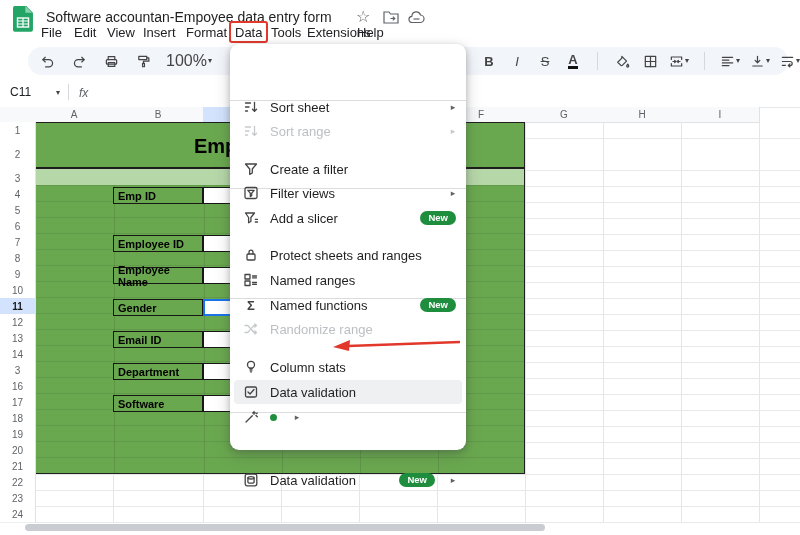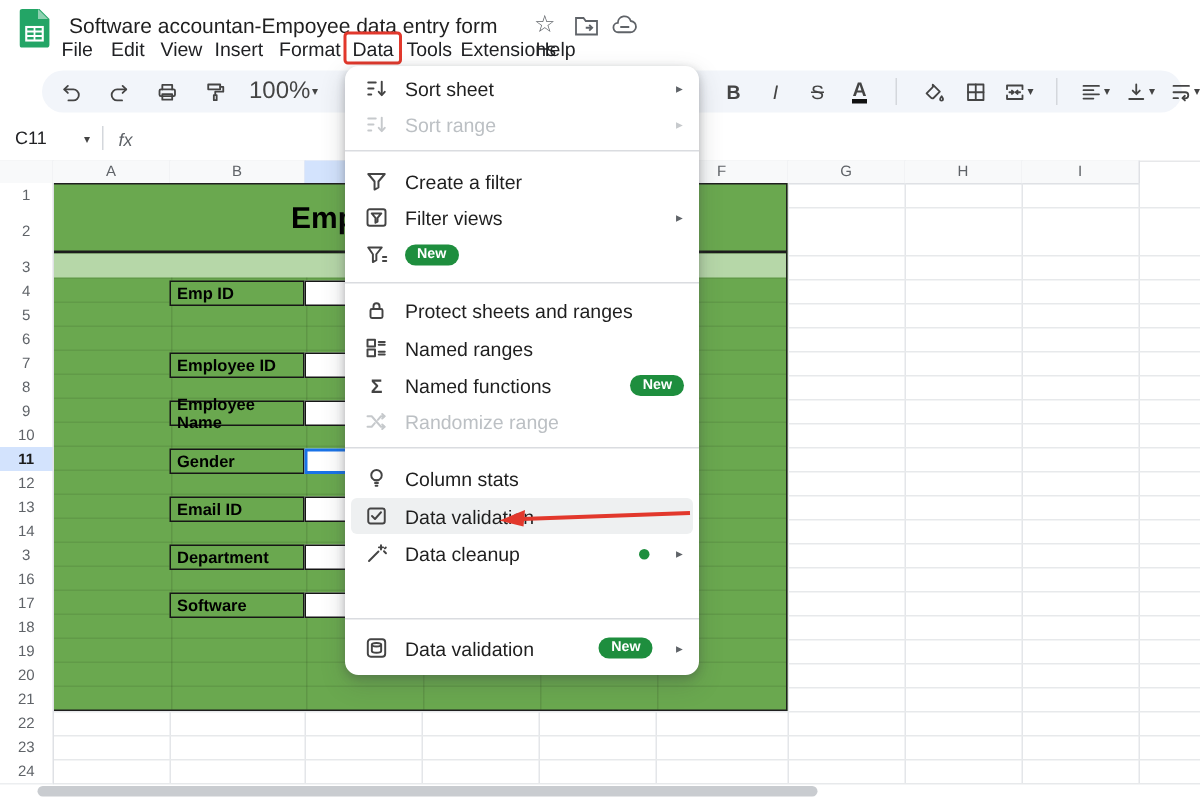--- a/index.html
+++ b/index.html
@@ -44,21 +44,21 @@
   .g-hline{position:absolute;left:0;width:100%;height:1px;background:rgba(0,0,0,0.08);}
   .flabel{position:absolute;left:77px;width:90px;height:17px;background:#6aa84f;border:1.8px solid #161616;
           box-sizing:border-box;font-size:11px;font-weight:700;color:#000;display:flex;align-items:center;
           padding-left:4px;}
   .fcell{position:absolute;left:167px;width:79px;height:17px;background:#fff;border:1.6px solid #161616;box-sizing:border-box;}
   .fcell.selcell{border:2px solid #1a73e8;}
   
   .menu{left:230px;top:44px;width:236px;height:406px;background:#fff;border-radius:9px;
         box-shadow:0 2px 6px rgba(60,64,67,.3),0 6px 16px rgba(60,64,67,.22);z-index:50;}
   .m-item{position:absolute;left:4px;right:4px;height:24px;display:flex;align-items:center;gap:11px;
-          padding-left:9px;border-radius:4px;font-size:13px;color:#1f1f1f;}
+          padding-left:9px;border-radius:4px;font-size:13px;color:#1f1f1f;margin-top:48px;}
   .m-item.hover{background:#eef0f1;}
   .m-item.dis{color:#bcc0c4;}
   .m-item.dis svg{stroke:#c6c9cc;}
   .m-label{flex:1 1 auto;white-space:nowrap;overflow:hidden;}
   .m-ico{width:16px;height:16px;display:flex;align-items:center;justify-content:center;flex:0 0 16px;color:#444;font-weight:700;font-size:13px;}
   .badge{background:#1e8e3e;color:#fff;font-size:9.5px;font-weight:700;border-radius:9px;
          padding:2px 8px;line-height:10px;}
   .m-caret{color:#5f6368;font-size:9px;width:10px;text-align:center;}
   .gdot{width:7px;height:7px;border-radius:50%;background:#1e8e3e;margin-right:4px;}
   .m-sep{position:absolute;left:0;width:100%;height:1px;background:#dadce0;}
@@ -365,20 +365,21 @@
         <span class="m-label">Filter views</span>
         <span class="m-caret" style="margin-right: 4px;">▸</span>
       </div>
       <div class="m-item" style="top: 114px;">
         <span class="m-ico">
           <svg width="16" height="16" viewBox="0 0 16 16" fill="none" stroke="#444" stroke-width="1.3" stroke-linecap="round" stroke-linejoin="round">
             <path d="M2.5 3h9L7.9 7.5v4L5.6 12.7V7.5z"></path>
             <path d="M12.3 9.3h2.2M12.3 12h2.2"></path>
           </svg>
         </span>
+        <span class="m-label">Add a slicer</span>
         <span class="badge" style="background: rgb(30, 142, 62); margin-right: 6px;">New</span>
       </div>
       <div class="m-item" style="top: 176px;">
         <span class="m-ico">
           <svg width="16" height="16" viewBox="0 0 16 16" fill="none" stroke="#444" stroke-width="1.3" stroke-linecap="round" stroke-linejoin="round">
             <rect x="2" y="2.5" width="5" height="4.5"></rect>
             <rect x="2" y="9" width="5" height="4.5"></rect>
             <path d="M9.5 4h4M9.5 5.8h4M9.5 10.5h4M9.5 12.3h4"></path>
           </svg>
         </span>
@@ -430,21 +431,20 @@
         <span class="m-label">Data validation</span>
         <span style="width: 14px;"></span>
       </div>
       <div class="m-item" style="top: 313px;">
         <span class="m-ico">
           <svg width="16" height="16" viewBox="0 0 16 16" fill="none" stroke="#444" stroke-width="1.3" stroke-linecap="round" stroke-linejoin="round">
             <path d="M3 13l6.3-6.3"></path>
             <path d="M11 2.5v2.8M9.6 3.9h2.8M13 6.5l1.3 1.3M13.6 4.6l.6-.6"></path>
           </svg>
         </span>
-        <span class="m-label">Data cleanup</span>
         <span class="gdot"></span>
         <span class="m-caret" style="margin-right: 4px;">▸</span>
       </div>
       <div class="m-item" style="top: 376px;">
         <span class="m-ico">
           <svg width="16" height="16" viewBox="0 0 16 16" fill="none" stroke="#444" stroke-width="1.3" stroke-linecap="round" stroke-linejoin="round">
             <rect x="2.2" y="2.2" width="11.6" height="11.6" rx="2"></rect>
             <ellipse cx="8" cy="5.8" rx="3.1" ry="1.2"></ellipse>
             <path d="M4.9 5.8v4.2c0 .7 1.4 1.2 3.1 1.2s3.1-.5 3.1-1.2V5.8"></path>
           </svg>

